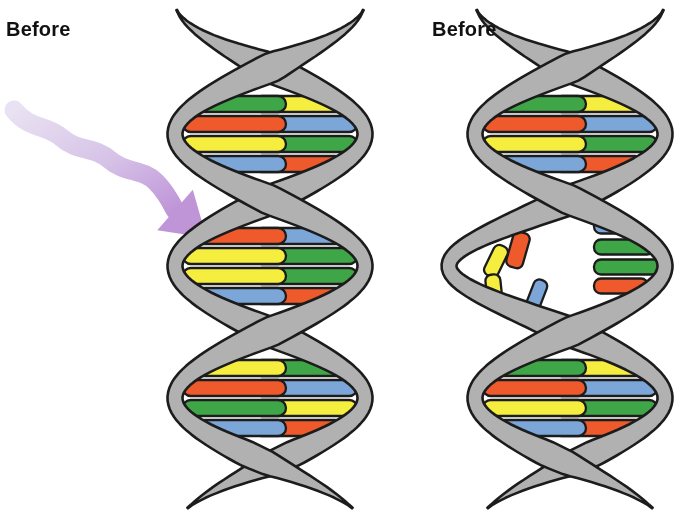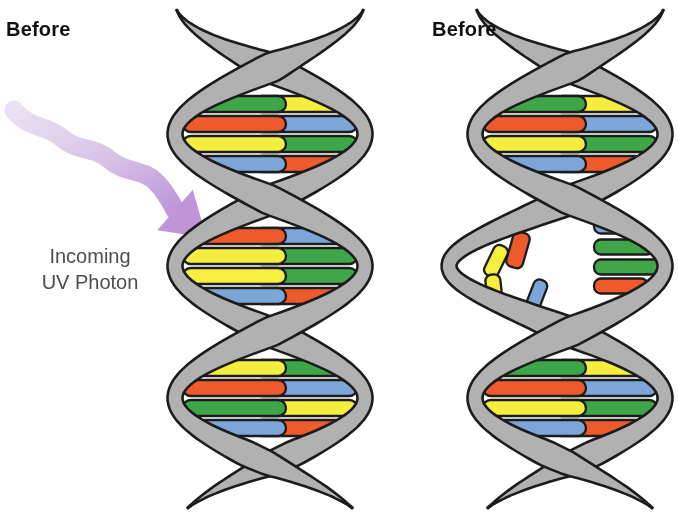--- a/index.html
+++ b/index.html
@@ -123,17 +123,13 @@
           <rect x="496.62157862813876" width="89.37842137186121" fill="#7ca6d8" y="420" height="16" rx="8" stroke="#1c1c1c" stroke-width="2.3"></rect>
         </g>
         <path d="M476.4,10.2L477.9,13.2L479.5,16.5L481.7,19.9L484.3,23.3L487.4,26.8L490.9,30.3L494.7,33.9L499.0,37.5L503.6,41.2L508.5,44.9L513.7,48.7L519.2,52.6L524.8,56.5L530.7,60.4L536.7,64.4L542.8,68.5L549.0,72.6L555.3,76.8L561.7,80.6L568.6,83.4L575.5,85.9L582.4,88.4L589.2,90.9L595.8,93.4L602.2,95.9L608.4,98.4L614.3,100.9L620.0,103.4L625.4,105.9L630.4,108.4L635.1,110.9L639.4,113.4L643.2,115.9L646.6,118.4L649.6,120.8L652.1,123.2L654.0,125.5L655.5,127.6L656.6,129.7L657.2,131.6L657.5,133.4L657.5,135.2L657.1,137.1L656.3,139.0L655.2,141.1L653.5,143.3L651.4,145.7L648.8,148.0L645.8,150.5L642.3,153.0L638.3,155.5L634.0,158.0L629.3,160.5L624.2,163.0L618.8,165.5L613.1,168.0L607.1,170.5L600.9,173.0L594.4,175.5L587.7,177.9L580.8,180.4L573.8,182.9L566.6,185.3L559.6,188.5L552.6,191.9L545.5,195.4L538.3,198.9L531.1,202.4L523.9,205.8L516.6,209.3L509.5,212.7L502.4,216.2L495.5,219.6L488.7,223.0L482.2,226.5L476.0,229.9L470.1,233.3L464.6,236.7L459.5,240.1L455.0,243.6L450.9,247.2L447.5,251.0L444.6,255.1L442.6,259.5L441.6,264.3L441.8,269.3L443.2,274.0L445.5,278.3L448.6,282.3L452.2,286.0L456.4,289.6L461.2,293.0L466.4,296.5L472.0,299.9L478.0,303.3L484.3,306.7L490.9,310.1L497.8,313.5L504.8,317.0L511.9,320.4L519.0,323.9L526.3,327.3L533.5,330.8L540.7,334.3L547.9,337.7L554.9,341.2L561.9,344.7L569.0,347.5L576.2,350.0L583.1,352.4L590.0,354.9L596.6,357.4L603.0,359.9L609.1,362.3L615.0,364.8L620.6,367.3L625.9,369.8L630.9,372.3L635.5,374.9L639.7,377.4L643.5,379.9L646.8,382.3L649.7,384.8L652.2,387.1L654.1,389.4L655.6,391.6L656.6,393.6L657.3,395.5L657.5,397.4L657.5,399.2L657.1,401.0L656.3,403.0L655.1,405.1L653.4,407.3L651.3,409.6L648.7,412.0L645.6,414.4L642.0,416.9L638.0,419.4L633.6,421.9L628.8,424.5L623.6,427.0L618.2,429.5L612.4,432.0L606.3,434.5L600.1,437.0L593.6,439.5L587.0,442.2L580.5,445.4L574.0,448.6L567.4,451.9L561.0,455.8L554.7,459.9L548.4,463.9L542.2,467.9L536.0,471.8L530.0,475.7L524.2,479.5L518.6,483.2L513.2,486.9L508.1,490.6L503.3,494.2L498.9,497.7L494.7,501.2L491.0,504.6L487.4,507.7L488.0,508.3L491.6,505.4L495.9,502.8L500.6,500.3L505.6,497.8L510.9,495.4L516.6,493.1L522.5,490.8L528.7,488.5L535.2,486.3L541.8,484.2L548.7,482.1L555.7,480.1L562.8,478.1L570.0,476.2L577.2,474.1L584.1,471.4L591.0,468.6L597.8,465.8L604.3,462.5L610.6,459.0L616.7,455.5L622.6,452.0L628.3,448.5L633.8,445.0L639.0,441.5L643.9,438.1L648.5,434.6L652.8,431.1L656.7,427.6L660.2,424.0L663.4,420.4L666.1,416.7L668.5,412.9L670.3,409.0L671.6,405.0L672.4,400.8L672.5,396.6L672.0,392.5L670.9,388.4L669.3,384.4L667.1,380.6L664.6,376.9L661.6,373.2L658.2,369.7L654.5,366.1L650.4,362.6L646.0,359.1L641.3,355.7L636.2,352.2L630.9,348.7L625.3,345.2L619.5,341.7L613.4,338.1L607.2,334.6L600.7,331.1L594.1,327.6L587.4,324.0L580.5,320.5L573.3,317.3L565.8,314.8L558.3,312.3L550.7,309.7L543.0,307.2L535.4,304.7L527.9,302.1L520.4,299.6L513.1,297.0L505.9,294.5L499.0,291.9L492.4,289.3L486.1,286.7L480.2,284.1L474.9,281.5L470.1,279.0L466.0,276.4L462.5,274.0L459.9,271.7L458.1,269.7L457.0,268.0L456.6,266.7L456.5,265.7L456.8,264.5L457.6,262.9L459.2,261.0L461.6,258.8L464.7,256.4L468.6,253.9L473.2,251.3L478.4,248.7L484.1,246.1L490.2,243.5L496.8,241.0L503.6,238.4L510.7,235.8L518.0,233.3L525.4,230.7L532.9,228.2L540.5,225.6L548.1,223.1L555.7,220.6L563.3,218.1L570.8,215.5L578.1,212.7L585.1,209.1L591.9,205.6L598.5,202.1L605.0,198.5L611.4,195.0L617.5,191.5L623.4,188.0L629.1,184.5L634.5,181.0L639.6,177.5L644.4,174.0L649.0,170.5L653.2,167.0L657.0,163.5L660.5,160.0L663.6,156.3L666.3,152.7L668.6,148.9L670.4,145.0L671.7,140.9L672.4,136.8L672.5,132.6L672.0,128.4L670.8,124.3L669.1,120.4L667.0,116.5L664.4,112.8L661.3,109.2L657.9,105.6L654.1,102.1L650.0,98.6L645.5,95.1L640.7,91.6L635.6,88.1L630.2,84.6L624.5,81.1L618.7,77.6L612.6,74.1L606.4,70.6L600.0,67.1L593.6,63.6L587.0,60.1L580.4,56.6L573.7,53.4L566.7,51.2L559.5,49.4L552.4,47.5L545.5,45.6L538.7,43.6L532.2,41.5L525.8,39.4L519.8,37.3L514.0,35.1L508.6,32.8L503.5,30.5L498.8,28.1L494.4,25.7L490.4,23.2L486.8,20.7L483.7,18.1L480.9,15.5L478.6,12.8L477.1,9.8Z" fill="#b1b1b1" stroke="#1c1c1c" stroke-width="2.6" stroke-linejoin="round"></path>
         <path d="M662.9,9.8L661.4,12.8L659.1,15.5L656.3,18.1L653.2,20.7L649.6,23.2L645.6,25.7L641.2,28.1L636.5,30.5L631.4,32.8L626.0,35.1L620.2,37.3L614.2,39.4L607.8,41.5L601.3,43.6L594.5,45.6L587.6,47.5L580.5,49.4L573.3,51.2L566.3,53.4L559.6,56.6L553.0,60.1L546.4,63.6L540.0,67.1L533.6,70.6L527.4,74.1L521.3,77.6L515.5,81.1L509.8,84.6L504.4,88.1L499.3,91.6L494.5,95.1L490.0,98.6L485.9,102.1L482.1,105.6L478.7,109.2L475.7,112.8L473.0,116.5L470.9,120.4L469.2,124.3L468.1,128.4L467.5,132.6L467.6,136.8L468.4,141.0L469.7,145.0L471.5,148.9L473.9,152.7L476.6,156.4L479.8,160.0L483.3,163.6L487.2,167.1L491.5,170.6L496.1,174.1L501.0,177.5L506.2,181.0L511.7,184.5L517.4,188.0L523.3,191.5L529.4,195.0L535.7,198.5L542.1,202.0L548.6,205.6L555.2,209.1L561.7,212.6L568.6,215.4L575.5,217.9L582.4,220.4L589.2,222.9L595.8,225.4L602.2,227.9L608.4,230.4L614.3,232.9L620.0,235.4L625.4,237.9L630.4,240.4L635.1,242.9L639.4,245.4L643.2,247.9L646.6,250.4L649.6,252.8L652.0,255.2L654.0,257.5L655.5,259.6L656.6,261.7L657.2,263.6L657.5,265.4L657.4,267.2L657.0,269.0L656.3,271.0L655.1,273.1L653.4,275.3L651.3,277.6L648.7,280.0L645.6,282.4L642.0,284.9L638.0,287.4L633.6,289.9L628.8,292.5L623.6,295.0L618.2,297.5L612.4,300.0L606.3,302.5L600.1,305.0L593.6,307.5L586.9,310.0L580.1,312.4L573.2,314.9L566.3,317.4L559.6,320.6L553.0,324.1L546.4,327.6L540.0,331.1L533.6,334.6L527.4,338.1L521.3,341.6L515.5,345.1L509.8,348.6L504.4,352.1L499.3,355.6L494.5,359.1L490.0,362.6L485.9,366.1L482.1,369.6L478.7,373.2L475.7,376.8L473.0,380.5L470.9,384.4L469.2,388.3L468.1,392.4L467.5,396.6L467.6,400.8L468.4,405.0L469.7,409.0L471.5,412.9L473.9,416.7L476.6,420.4L479.8,424.0L483.3,427.6L487.2,431.1L491.5,434.6L496.1,438.1L501.0,441.5L506.2,445.0L511.7,448.5L517.4,452.0L523.3,455.5L529.4,459.0L535.7,462.5L542.2,465.8L549.0,468.6L555.9,471.4L562.8,474.1L570.0,476.2L577.2,478.1L584.3,480.1L591.3,482.1L598.2,484.2L604.8,486.3L611.3,488.5L617.5,490.8L623.4,493.1L629.1,495.4L634.4,497.8L639.4,500.3L644.1,502.8L648.4,505.4L652.0,508.3L652.6,507.7L649.0,504.6L645.3,501.2L641.1,497.7L636.7,494.2L631.9,490.6L626.8,486.9L621.4,483.2L615.8,479.5L610.0,475.7L604.0,471.8L597.8,467.9L591.6,463.9L585.3,459.9L579.0,455.8L572.6,451.9L566.0,448.6L559.5,445.4L553.0,442.2L546.4,439.5L539.9,437.0L533.7,434.5L527.6,432.0L521.8,429.5L516.4,427.0L511.2,424.5L506.4,421.9L502.0,419.4L498.0,416.9L494.4,414.4L491.3,412.0L488.7,409.6L486.6,407.3L484.9,405.1L483.7,403.0L483.0,401.0L482.6,399.2L482.5,397.4L482.8,395.6L483.4,393.7L484.5,391.6L486.0,389.5L488.0,387.2L490.4,384.8L493.4,382.4L496.8,379.9L500.6,377.4L504.9,374.9L509.6,372.4L514.6,369.9L520.0,367.4L525.7,364.9L531.6,362.4L537.8,359.9L544.2,357.4L550.8,354.9L557.6,352.4L564.5,349.9L571.4,347.4L578.3,344.6L584.8,341.1L591.4,337.6L597.9,334.0L604.3,330.5L610.6,327.0L616.7,323.5L622.6,320.0L628.3,316.5L633.8,313.0L639.0,309.5L643.9,306.1L648.5,302.6L652.8,299.1L656.7,295.6L660.2,292.0L663.4,288.4L666.1,284.7L668.5,280.9L670.3,277.0L671.6,273.0L672.4,268.8L672.5,264.6L671.9,260.4L670.8,256.3L669.1,252.4L667.0,248.5L664.3,244.8L661.3,241.2L657.9,237.6L654.1,234.1L650.0,230.6L645.5,227.1L640.7,223.6L635.6,220.1L630.2,216.6L624.5,213.1L618.7,209.6L612.6,206.1L606.4,202.6L600.0,199.1L593.6,195.6L587.0,192.1L580.4,188.6L573.7,185.4L566.8,182.9L559.9,180.4L553.1,178.0L546.4,175.5L539.9,173.0L533.7,170.5L527.6,168.0L521.8,165.5L516.4,163.0L511.2,160.5L506.4,157.9L502.0,155.4L498.0,152.9L494.4,150.4L491.3,148.0L488.7,145.6L486.6,143.3L484.9,141.1L483.7,139.0L483.0,137.0L482.6,135.2L482.5,133.4L482.8,131.6L483.4,129.7L484.5,127.6L486.0,125.5L488.0,123.2L490.4,120.8L493.4,118.4L496.8,115.9L500.6,113.4L504.9,110.9L509.6,108.4L514.6,105.9L520.0,103.4L525.7,100.9L531.6,98.4L537.8,95.9L544.2,93.4L550.8,90.9L557.6,88.4L564.5,85.9L571.4,83.4L578.3,80.6L584.7,76.8L591.0,72.6L597.2,68.5L603.3,64.4L609.3,60.4L615.2,56.5L620.8,52.6L626.3,48.7L631.5,44.9L636.4,41.2L641.0,37.5L645.3,33.9L649.1,30.3L652.6,26.8L655.7,23.3L658.3,19.9L660.5,16.5L662.1,13.2L663.6,10.2Z" fill="#b1b1b1" stroke="#1c1c1c" stroke-width="2.6" stroke-linejoin="round"></path>
       </g>
   </svg>
 
   <div class="phase-label label-before" style="color: rgb(17, 17, 17);">Before</div>
   <div class="phase-label label-after" style="color: rgb(17, 17, 17);">Before</div>
 
-  <div class="annotation" style="color: rgb(77, 77, 77);">
-    <div>Incoming</div>
-    <div>UV Photon</div>
-  </div>
 </div>
 
 </body></html>

